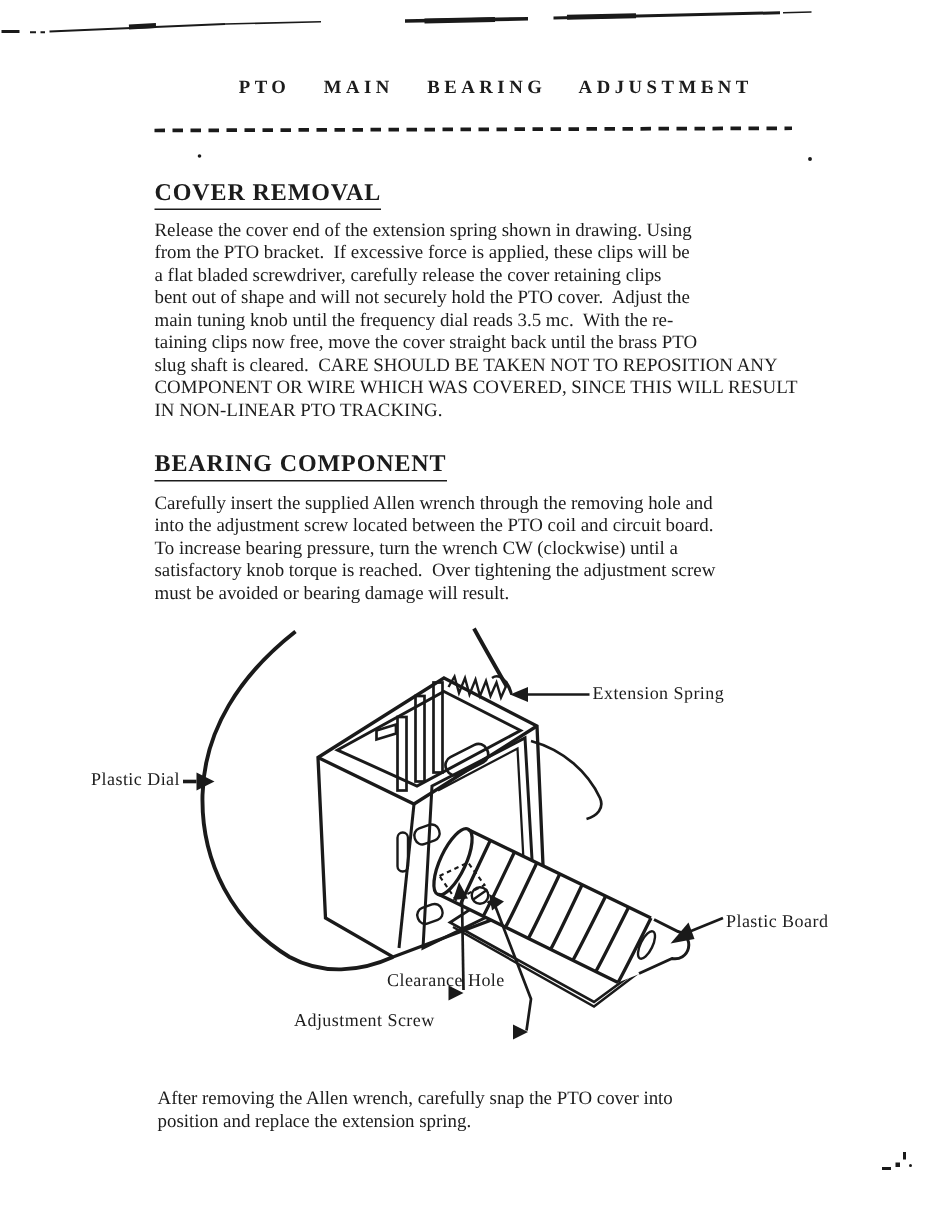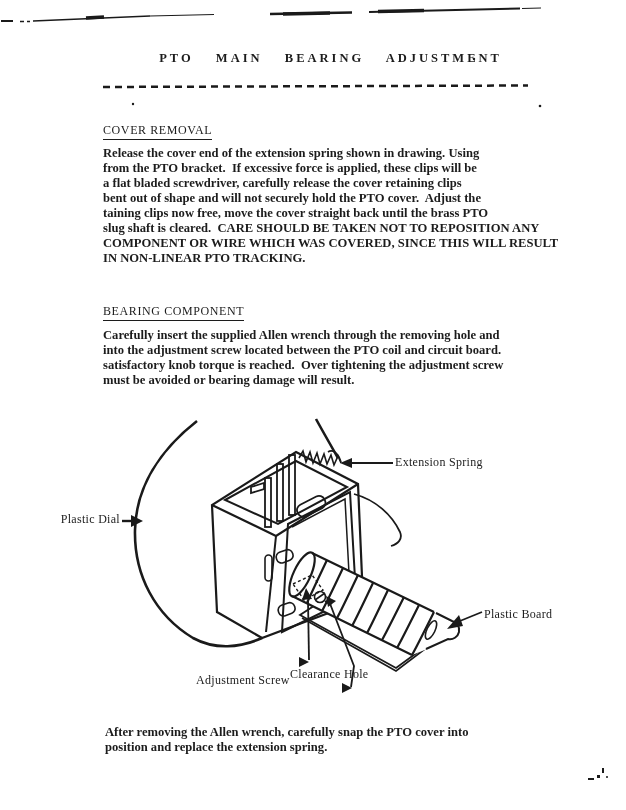--- a/index.html
+++ b/index.html
@@ -9,25 +9,25 @@
     overflow:hidden;
   }
   .abs{position:absolute;}
   .doc-title{
     left:0;right:0;top:51px;text-align:center;
     font-size:12.5px;font-weight:700;letter-spacing:3px;word-spacing:5px;
     white-space:pre;
     padding-left:35px;
   }
   .section-heading{
-    font-size:12px;font-weight:400;letter-spacing:0.6px;
+    font-size:16px;font-weight:700;letter-spacing:0.6px;
     border-bottom:1.5px solid #1c1c1c;padding-bottom:1px;display:inline-block;
   }
   .para{font-size:12.6px;line-height:15px;}
-  .tline{white-space:pre;font-weight:bold;}
+  .tline{white-space:pre;}
   .fig-label{font-size:12px;letter-spacing:0.3px;white-space:pre;}
   svg{position:absolute;left:0;top:0;}
   .ink{stroke:#1a1a1a;fill:none;}
 </style>
 </head>
 <body>
 
 <div class="page">
 
   <svg width="626" height="810" viewBox="0 0 626 810">
@@ -146,39 +146,41 @@
   <div class="abs doc-title">PTO  MAIN  BEARING  ADJUSTMENT</div>
 
   <div class="abs" style="left:103px;top:120px;">
     <span class="section-heading">COVER REMOVAL</span>
   </div>
   <div class="abs para" style="left:103px;top:146px;width:440px;">
       <div class="tline">Release the cover end of the extension spring shown in drawing. Using</div>
       <div class="tline">from the PTO bracket.  If excessive force is applied, these clips will be</div>
       <div class="tline">a flat bladed screwdriver, carefully release the cover retaining clips</div>
       <div class="tline">bent out of shape and will not securely hold the PTO cover.  Adjust the</div>
+      <div class="tline">main tuning knob until the frequency dial reads 3.5 mc.  With the re-</div>
       <div class="tline">taining clips now free, move the cover straight back until the brass PTO</div>
       <div class="tline">slug shaft is cleared.  CARE SHOULD BE TAKEN NOT TO REPOSITION ANY</div>
       <div class="tline">COMPONENT OR WIRE WHICH WAS COVERED, SINCE THIS WILL RESULT</div>
       <div class="tline">IN NON-LINEAR PTO TRACKING.</div>
     </div>
 
   <div class="abs" style="left:103px;top:301px;">
     <span class="section-heading">BEARING COMPONENT</span>
   </div>
   <div class="abs para" style="left:103px;top:328px;width:445px;">
       <div class="tline">Carefully insert the supplied Allen wrench through the removing hole and</div>
       <div class="tline">into the adjustment screw located between the PTO coil and circuit board.</div>
+      <div class="tline">To increase bearing pressure, turn the wrench CW (clockwise) until a</div>
       <div class="tline">satisfactory knob torque is reached.  Over tightening the adjustment screw</div>
       <div class="tline">must be avoided or bearing damage will result.</div>
     </div>
 
   <div class="abs para" style="left:105px;top:725px;width:440px;">
       <div class="tline">After removing the Allen wrench, carefully snap the PTO cover into</div>
       <div class="tline">position and replace the extension spring.</div>
     </div>
 
   <div class="abs fig-label" style="left:395px;top:455px;">Extension Spring</div>
   <div class="abs fig-label" style="left:48px;top:512px;width:72px;text-align:right;">Plastic Dial</div>
   <div class="abs fig-label" style="left:484px;top:607px;">Plastic Board</div>
   <div class="abs fig-label" style="left:196px;top:653px;margin-top:20px;">Adjustment Screw</div>
-  <div class="abs fig-label" style="left:258px;top:667px;margin-left:32px;">Clearance Hole</div>
+  <div class="abs fig-label" style="left:258px;top:646px;">Clearance Hole</div>
 </div>
 
 </body></html>

